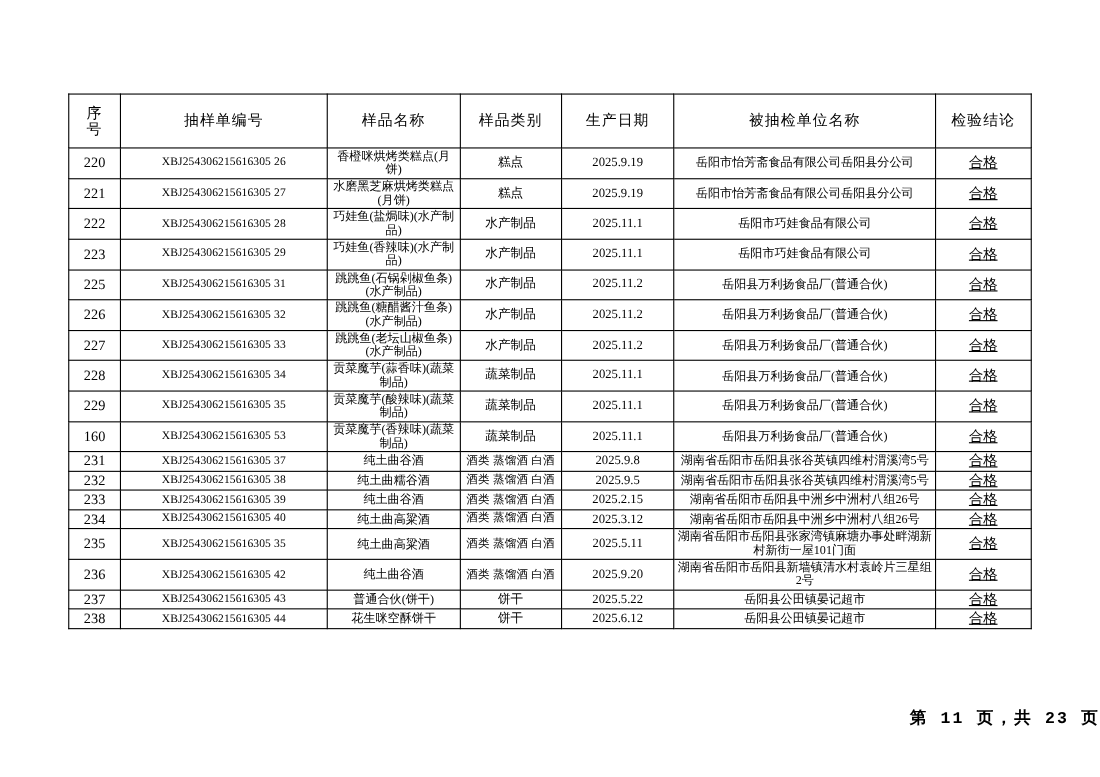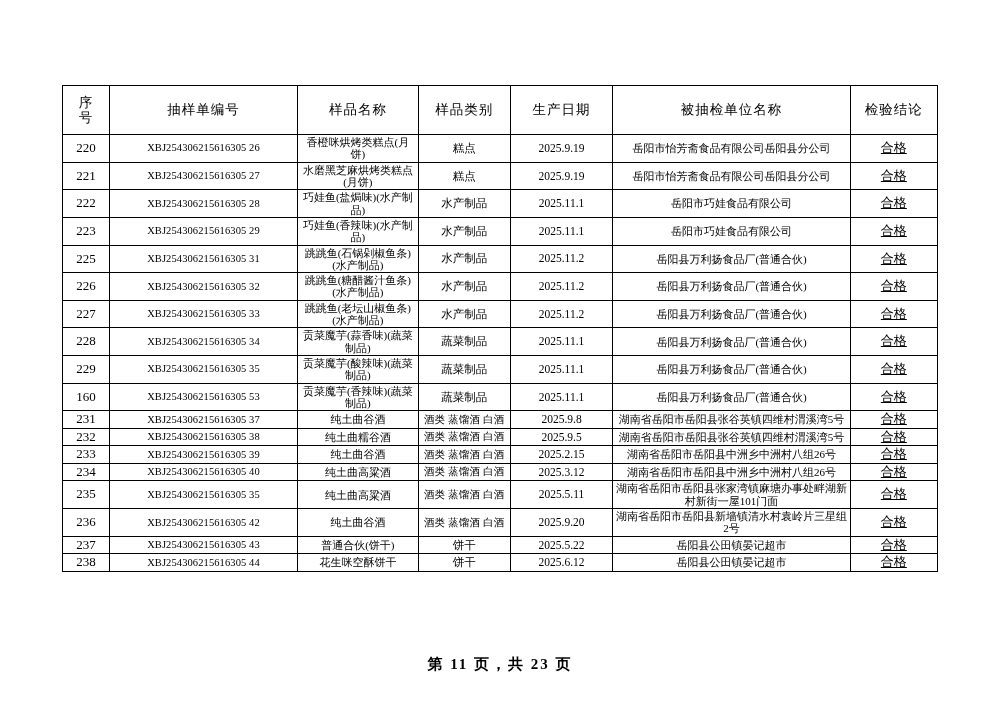--- a/index.html
+++ b/index.html
@@ -57,26 +57,26 @@
   td.date     { font-size: 11.5px; }
   td.unit     { font-size: 11px; }
   td.result   { font-size: 13px; text-decoration: underline; }
 
   td.cat-wide { font-size: 10.5px; letter-spacing: 0.2px; margin-top: 16px; }
 
   .footer {
     position: absolute;
     left: 0;
     right: 0;
-    bottom: 32px;
-    text-align: center;
+    bottom: 44px;
+    text-align: right;
     font-size: 15px;
     letter-spacing: 2px;
     font-weight: bold;
-    font-family: Liberation Serif, serif;
+    font-family: Liberation Mono, monospace;
   }
 </style>
 </head>
 <body>
 
 <div class="page">
   <table class="sampling-table">
     <colgroup>
       <col class="col-seq">
       <col class="col-code">

